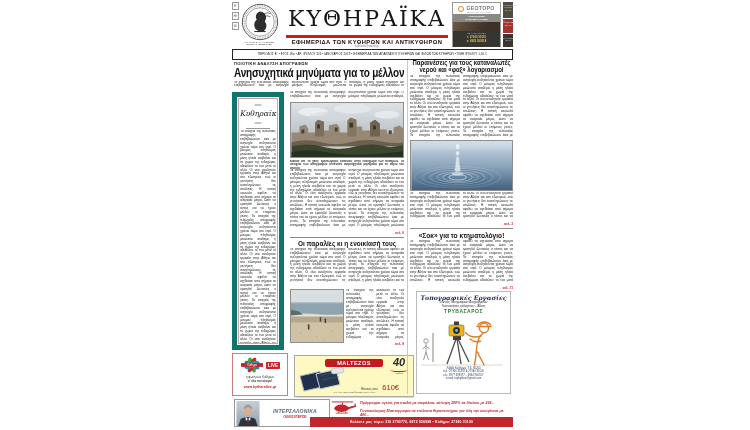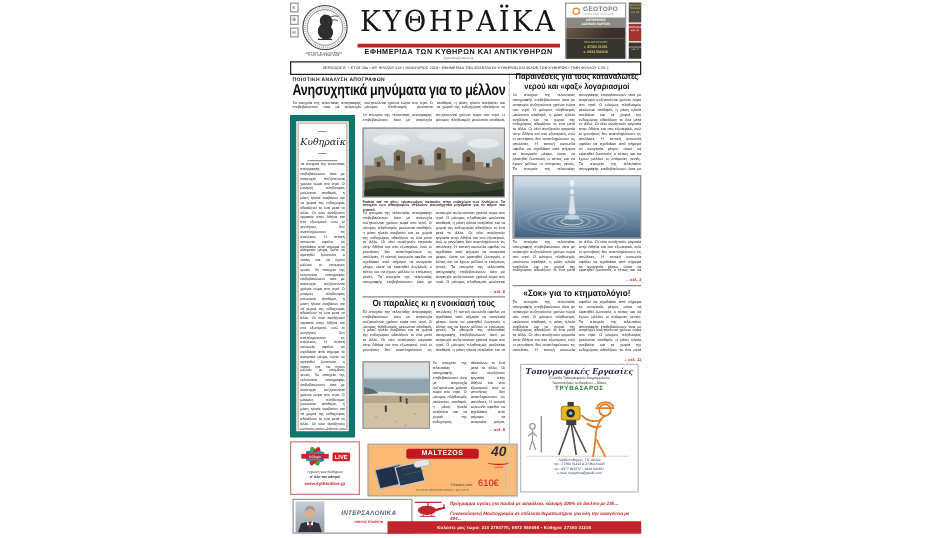--- a/index.html
+++ b/index.html
@@ -139,21 +139,21 @@
             <circle cx="10" cy="44" r=".6"></circle>
             <circle cx="26" cy="48" r=".6"></circle>
             <circle cx="42" cy="42" r=".6"></circle>
             <circle cx="34" cy="51" r=".6"></circle>
           </g>
     </svg>
   </div>
   <div class="abs just c2 t31" style="left:114px;top:287px;width:58px;height:52px;">Τα στοιχεία της τελευταίας απογραφής επιβεβαιώνουν όσα με ανησυχία συζητιούνται χρόνια τώρα στο νησί. Ο μόνιμος πληθυσμός μειώνεται σταθερά, η μέση ηλικία ανεβαίνει και τα χωριά της ενδοχώρας αδειάζουν το ένα μετά το άλλο. Οι νέοι αναζητούν εργασία στην Αθήνα και στο εξωτερικό, ενώ οι γεννήσεις δεν αναπληρώνουν τις απώλειες. Η τοπική κοινωνία οφείλει να σχεδιάσει από σήμερα τα αναγκαία μέτρα, ώστε να κρατηθεί ζωντανός ο τόπος και να έχουν μέλλον οι επόμενες γενιές. Τα στοιχεία της τελευταίας απογραφής επιβεβαιώνουν όσα με ανησυχία συζητιούνται χρόνια τώρα στο νησί. Ο μόνιμος πληθυσμός μειώνεται σταθερά, η μέση ηλικία ανεβαίνει και τα χωριά της ενδοχώρας αδειάζουν το ένα μετά το άλλο. Οι νέοι αναζητούν εργασία στην Αθήνα και στο εξωτερικό, ενώ οι γεννήσεις δεν αναπληρώνουν τις απώλειες. Η τοπική κοινωνία οφείλει να σχεδιάσει από σήμερα τα αναγκαία μέτρα, ώστε να κρατηθεί ζωντανός ο τόπος και να έχουν μέλλον οι επόμενες γενιές.</div>
   <div class="abs jump" style="left:114px;top:340px;width:58px;">→ σελ. 8</div>
 
-  <div class="abs" style="left:62px;top:352.5px;width:120px;height:42px;border:.6px solid #aaa;background:#fdba74;box-sizing:border-box;box-shadow:0 .5px 1px rgba(0,0,0,.15);">
+  <div class="abs" style="left:62px;top:352.5px;width:120px;height:42px;border:.6px solid #aaa;background:#fef9c3;box-sizing:border-box;box-shadow:0 .5px 1px rgba(0,0,0,.15);">
     <div class="abs" style="left:30px;top:3px;width:58px;height:8.5px;background:#c5171f;border-radius:2px;display:flex;align-items:center;justify-content:center;color:#fff;font-weight:bold;font-size:5.6px;letter-spacing:.4px;">MALTEZOS</div>
     <div class="abs" style="left:92px;top:1px;width:24px;text-align:center;">
       <div style="font-size:11px;font-weight:bold;font-style:italic;color:#2b2b2b;line-height:11px;">40</div>
       <div style="width:18px;height:3px;border-bottom:1.4px solid #c5171f;border-radius:50%;margin:0 auto;"></div>
       <div style="font-size:2.4px;font-style:italic;color:#c5171f;">χρόνια</div>
     </div>
     <div class="abs" style="left:2px;top:11px;">
       <svg viewBox="0 0 50 26" width="50" height="26">
         <path d="M3,9 L23,4.5 27,19.5 7,24 Z" fill="#20304a" stroke="#aab3bb" stroke-width="1"></path>
         <path d="M19,7 L39,2.5 43,17.5 23,22 Z" fill="#26394f" stroke="#c3cbd2" stroke-width="1"></path>

